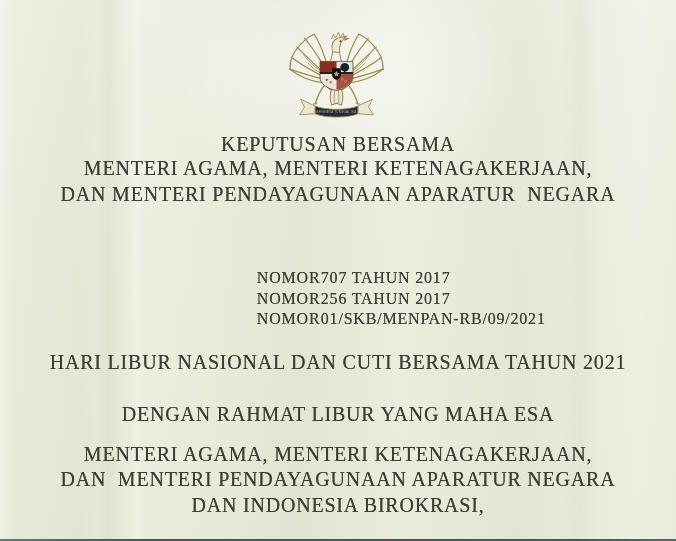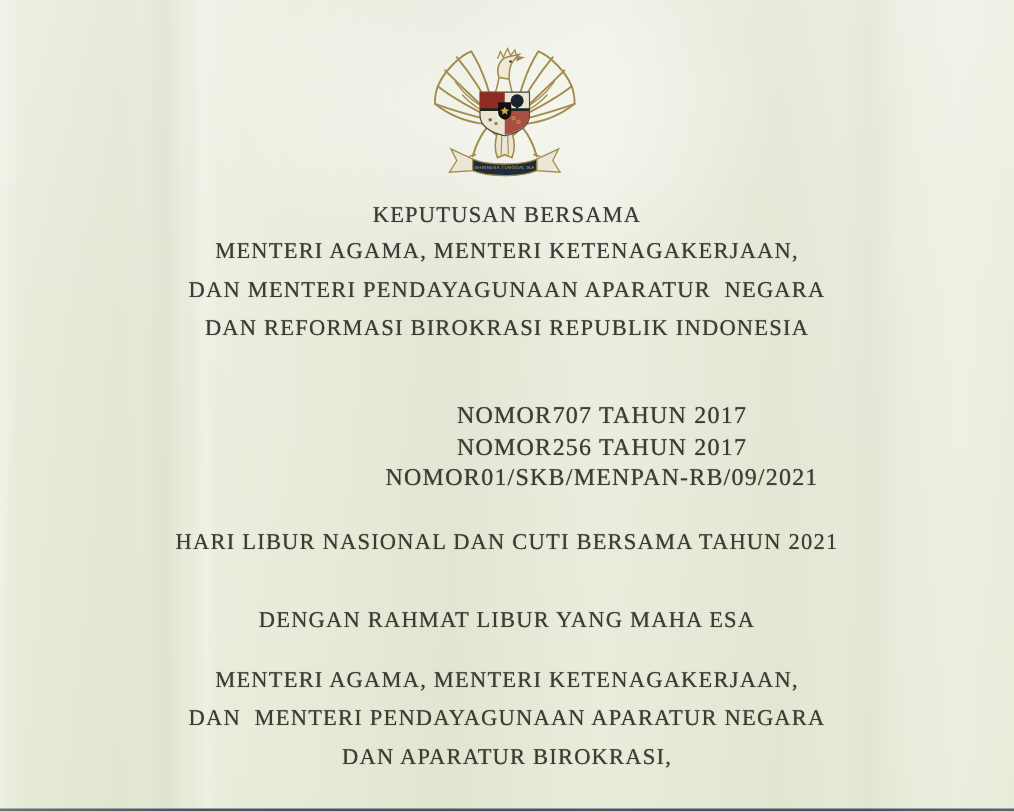--- a/index.html
+++ b/index.html
@@ -13,29 +13,29 @@
       linear-gradient(90deg, rgba(255,255,255,0.30) 0px, rgba(255,255,255,0) 14px, rgba(186,192,166,0.10) 80px, rgba(255,255,255,0.12) 150px, rgba(255,255,255,0) 210px, rgba(186,192,166,0.12) 300px, rgba(255,255,255,0.10) 400px, rgba(186,192,166,0.10) 520px, rgba(255,255,255,0.22) 640px, rgba(255,255,255,0.10) 676px),
       linear-gradient(180deg, #edefe2 0%, #e9ecdb 40%, #e6ead6 100%);
     font-family: "Liberation Serif", "DejaVu Serif", serif;
     color: #3c3b35;
   }
   .doc-line {
     position: absolute;
     left: 0;
     width: 676px;
     text-align: center;
-    font-size: 15px;
+    font-size: 20px;
     line-height: 20px;
     letter-spacing: 0.8px;
     white-space: pre;
     color: #3c3b35;
     text-shadow: 0 0 0.6px rgba(62,61,54,0.75);
   }
   .nomor-block { position: absolute; left: 228px; top: 251px; }
-  .nomor-row { height: 20.5px; font-size: 16px; letter-spacing: 0.8px; white-space: pre; text-shadow: 0 0 0.6px rgba(62,61,54,0.75); text-align: center; }
+  .nomor-row { height: 20.5px; font-size: 16px; letter-spacing: 0.8px; white-space: pre; text-shadow: 0 0 0.6px rgba(62,61,54,0.75); }
   .nomor-label { display: inline-block; width: 64px; }
   .emblem { position: absolute; left: 288px; top: 28px; width: 97px; height: 94px; }
   .bottom-edge {
     position: absolute; left: 0; right: 0; bottom: 0; height: 2px;
     background: linear-gradient(90deg, #6a7378, #49545f 20%, #49545f 85%, #5c666d);
   }
   .streak {
     position: absolute; top: 0; bottom: 0; pointer-events: none;
   }
   .streak.s1 { left: 96px;  width: 26px; background: linear-gradient(90deg, rgba(180,186,160,0), rgba(180,186,160,0.14), rgba(180,186,160,0)); }
@@ -121,36 +121,35 @@
         <path d="M72,80 L87,73 L83,81 L88,89 L72,88 Z" fill="#ece7d5" stroke="#a28c4c" stroke-width="0.9"></path>
         <path d="M28,80 C38,84.5 62,84.5 72,80 L72,88 C62,92.5 38,92.5 28,88 Z" fill="#1d2b3e" stroke="#a28c4c" stroke-width="0.9"></path>
         <text x="50" y="86.8" font-size="3.1" fill="#c9ad5e" text-anchor="middle" font-family="Liberation Sans, sans-serif" letter-spacing="0.2">BHINNEKA TUNGGAL IKA</text>
       </g>
     </svg>
   </div>
 
   <div class="doc-line" style="top:134px">KEPUTUSAN BERSAMA</div>
   <div class="doc-line" style="top:158px">MENTERI AGAMA, MENTERI KETENAGAKERJAAN,</div>
   <div class="doc-line" style="top:184px">DAN MENTERI PENDAYAGUNAAN APARATUR  NEGARA</div>
-  <div class="doc-line" style="top:209px">DAN REFORMASI BIROKRASI REPUBLIK INDONESIA</div>
 
   <div class="nomor-block">
     <div class="nomor-row">
       <span class="nomor-label">NOMOR</span><span>707 TAHUN 2017</span>
     </div>
     <div class="nomor-row">
       <span class="nomor-label">NOMOR</span><span>256 TAHUN 2017</span>
     </div>
     <div class="nomor-row">
       <span class="nomor-label">NOMOR</span><span>01/SKB/MENPAN-RB/09/2021</span>
     </div>
   </div>
 
   <div class="doc-line" style="top:352px">HARI LIBUR NASIONAL DAN CUTI BERSAMA TAHUN 2021</div>
 
   <div class="doc-line" style="top:404px">DENGAN RAHMAT LIBUR YANG MAHA ESA</div>
 
   <div class="doc-line" style="top:444px">MENTERI AGAMA, MENTERI KETENAGAKERJAAN,</div>
   <div class="doc-line" style="top:469px">DAN  MENTERI PENDAYAGUNAAN APARATUR NEGARA</div>
-  <div class="doc-line" style="top:495px">DAN APARATUR BIROKRASI,</div>
+  <div class="doc-line" style="top:495px">DAN INDONESIA BIROKRASI,</div>
 
   <div class="bottom-edge"></div>
 </div>
 
 </body></html>

